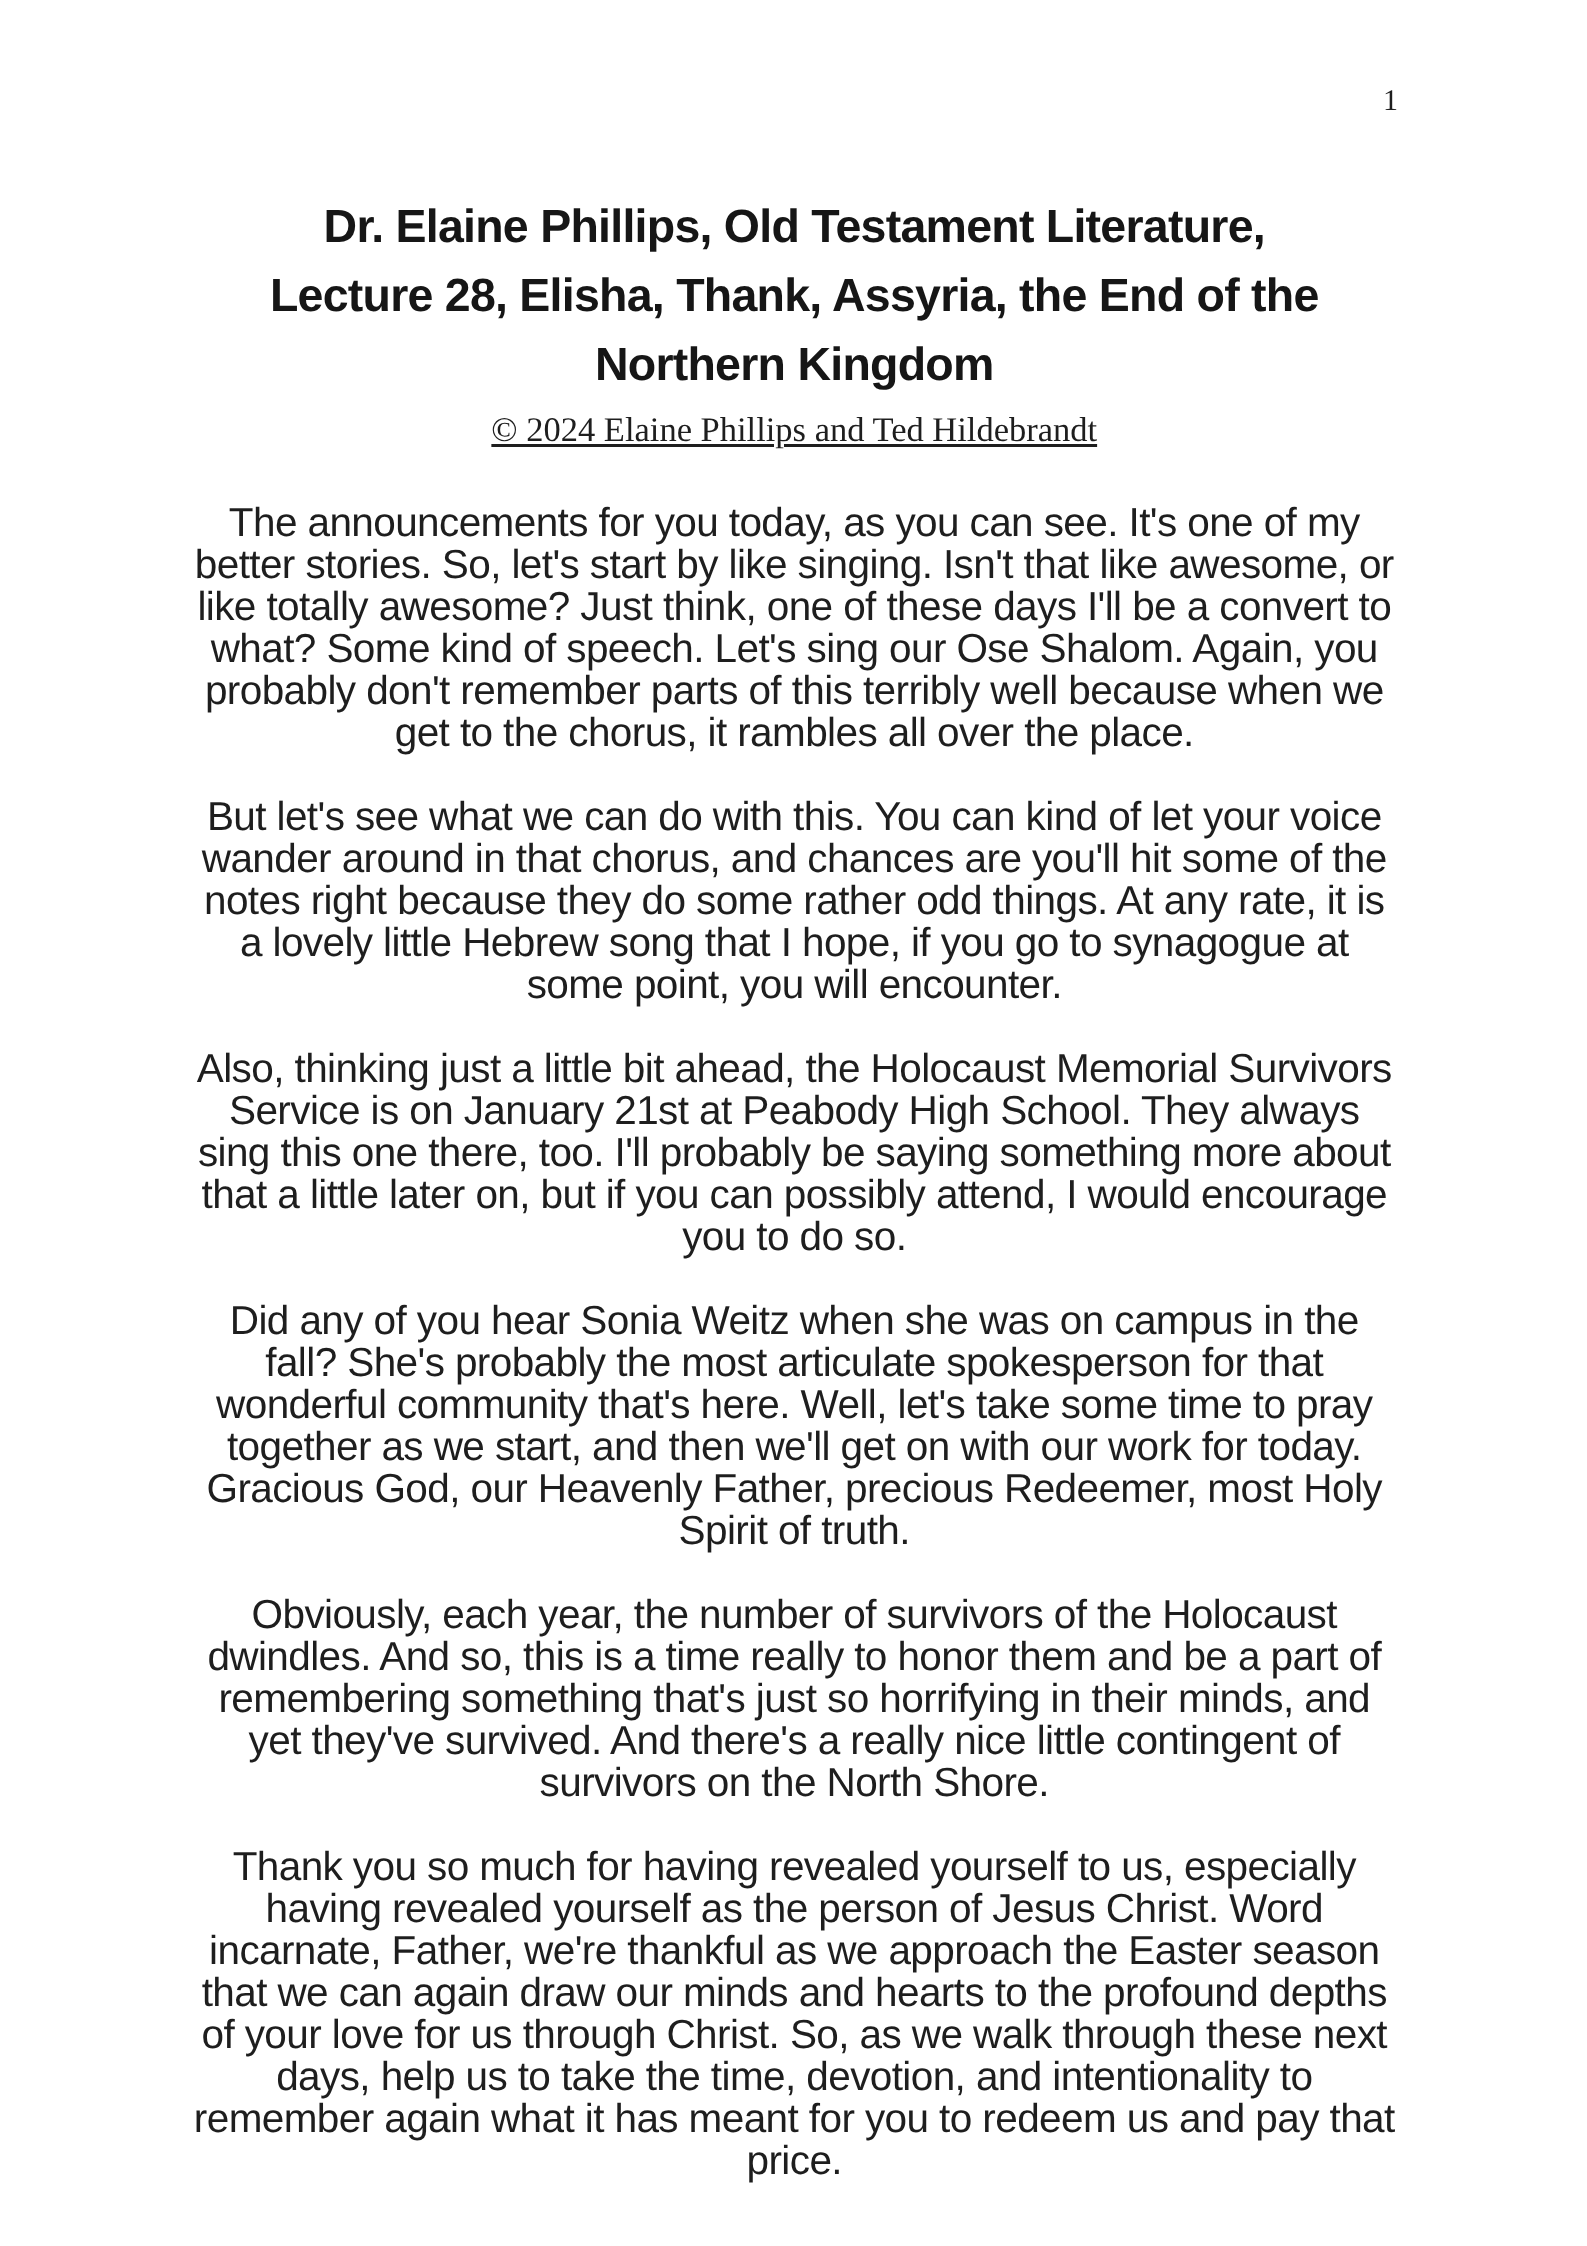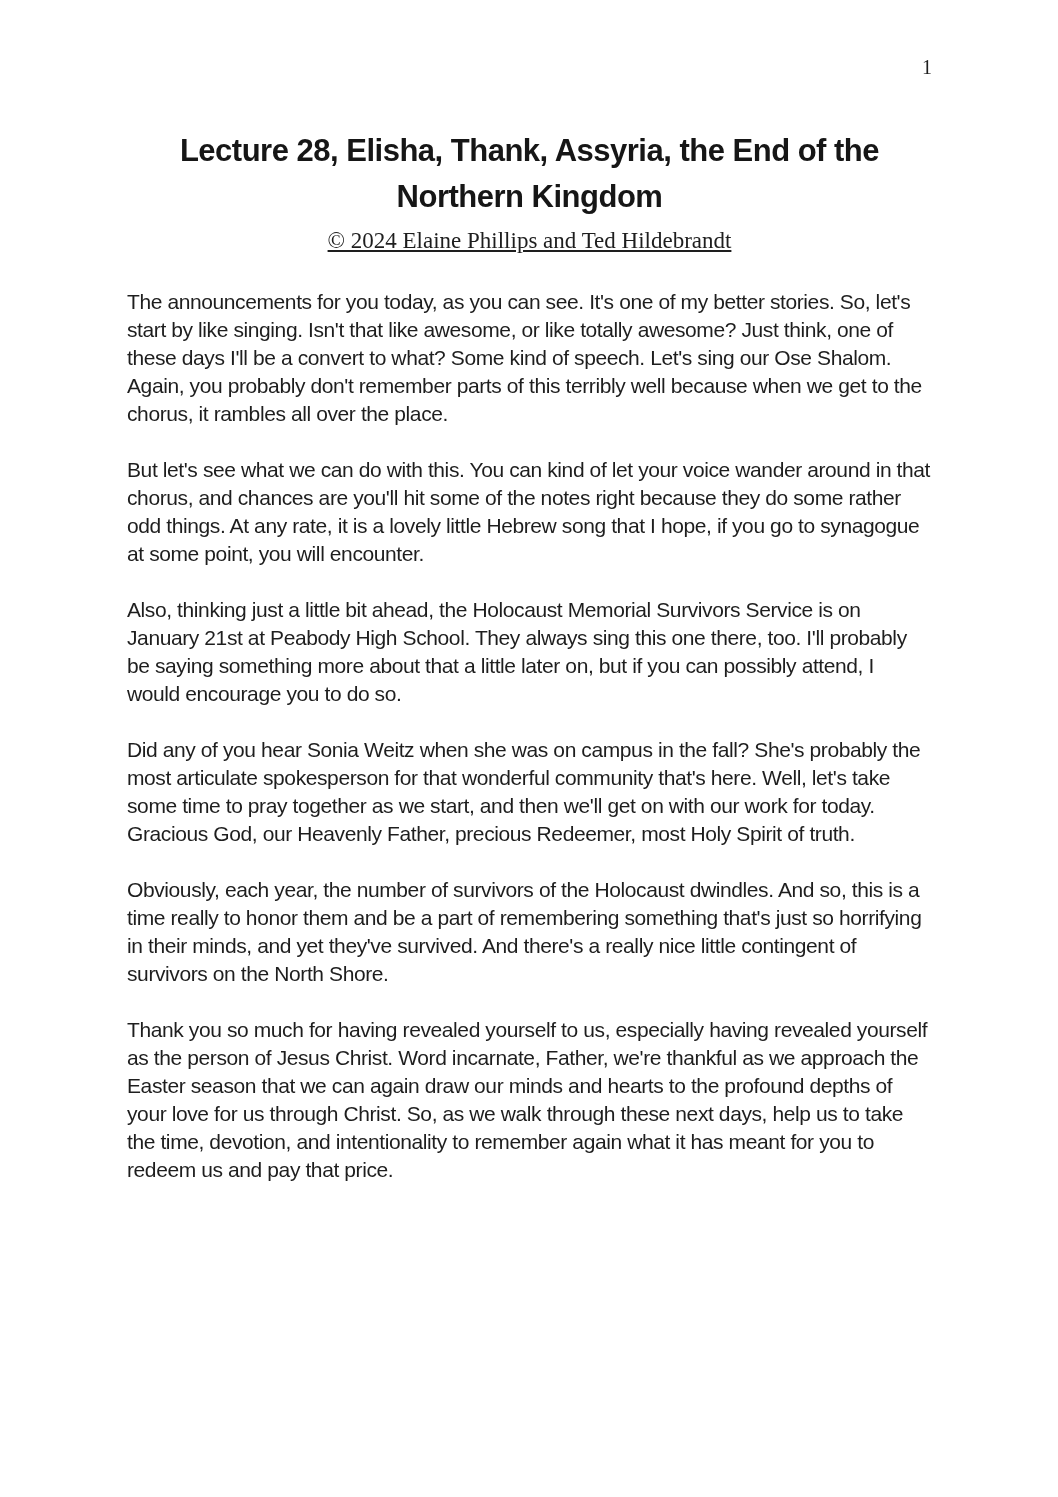--- a/index.html
+++ b/index.html
@@ -42,39 +42,40 @@
     text-align: center;
     font-family: "Liberation Serif", serif;
     font-size: 23px;
     line-height: 30px;
     margin-top: 6px;
     color: #1e1e1e;
     text-decoration: underline;
   }
   .body-text {
     margin-top: 32px;
-    font-size: 21px;
+    font-size: 27px;
     line-height: 28px;
     letter-spacing: -0.4px;
-    text-align: left;
+    text-align: center;
   }
   .body-text p {
     margin: 0 0 28px 0;
   }
 </style>
 </head>
 <body>
 
 <div class="page">
 
   <div class="page-number">1</div>
 
   <div class="content">
 
     <div class="doc-title">
+      <div>Dr. Elaine Phillips, Old Testament Literature,</div>
       <div>Lecture 28, Elisha, Thank, Assyria, the End of the</div>
       <div>Northern Kingdom</div>
     </div>
 
     <div class="copyright">© 2024 Elaine Phillips and Ted Hildebrandt</div>
 
     <div class="body-text">
       <p>The announcements for you today, as you can see. It's one of my better stories. So, let's start by like singing. Isn't that like awesome, or like totally awesome? Just think, one of these days I'll be a convert to what? Some kind of speech. Let's sing our Ose Shalom. Again, you probably don't remember parts of this terribly well because when we get to the chorus, it rambles all over the place.</p>
       <p>But let's see what we can do with this. You can kind of let your voice wander around in that chorus, and chances are you'll hit some of the notes right because they do some rather odd things. At any rate, it is a lovely little Hebrew song that I hope, if you go to synagogue at some point, you will encounter.</p>
       <p>Also, thinking just a little bit ahead, the Holocaust Memorial Survivors Service is on January 21st at Peabody High School. They always sing this one there, too. I'll probably be saying something more about that a little later on, but if you can possibly attend, I would encourage you to do so.</p>

